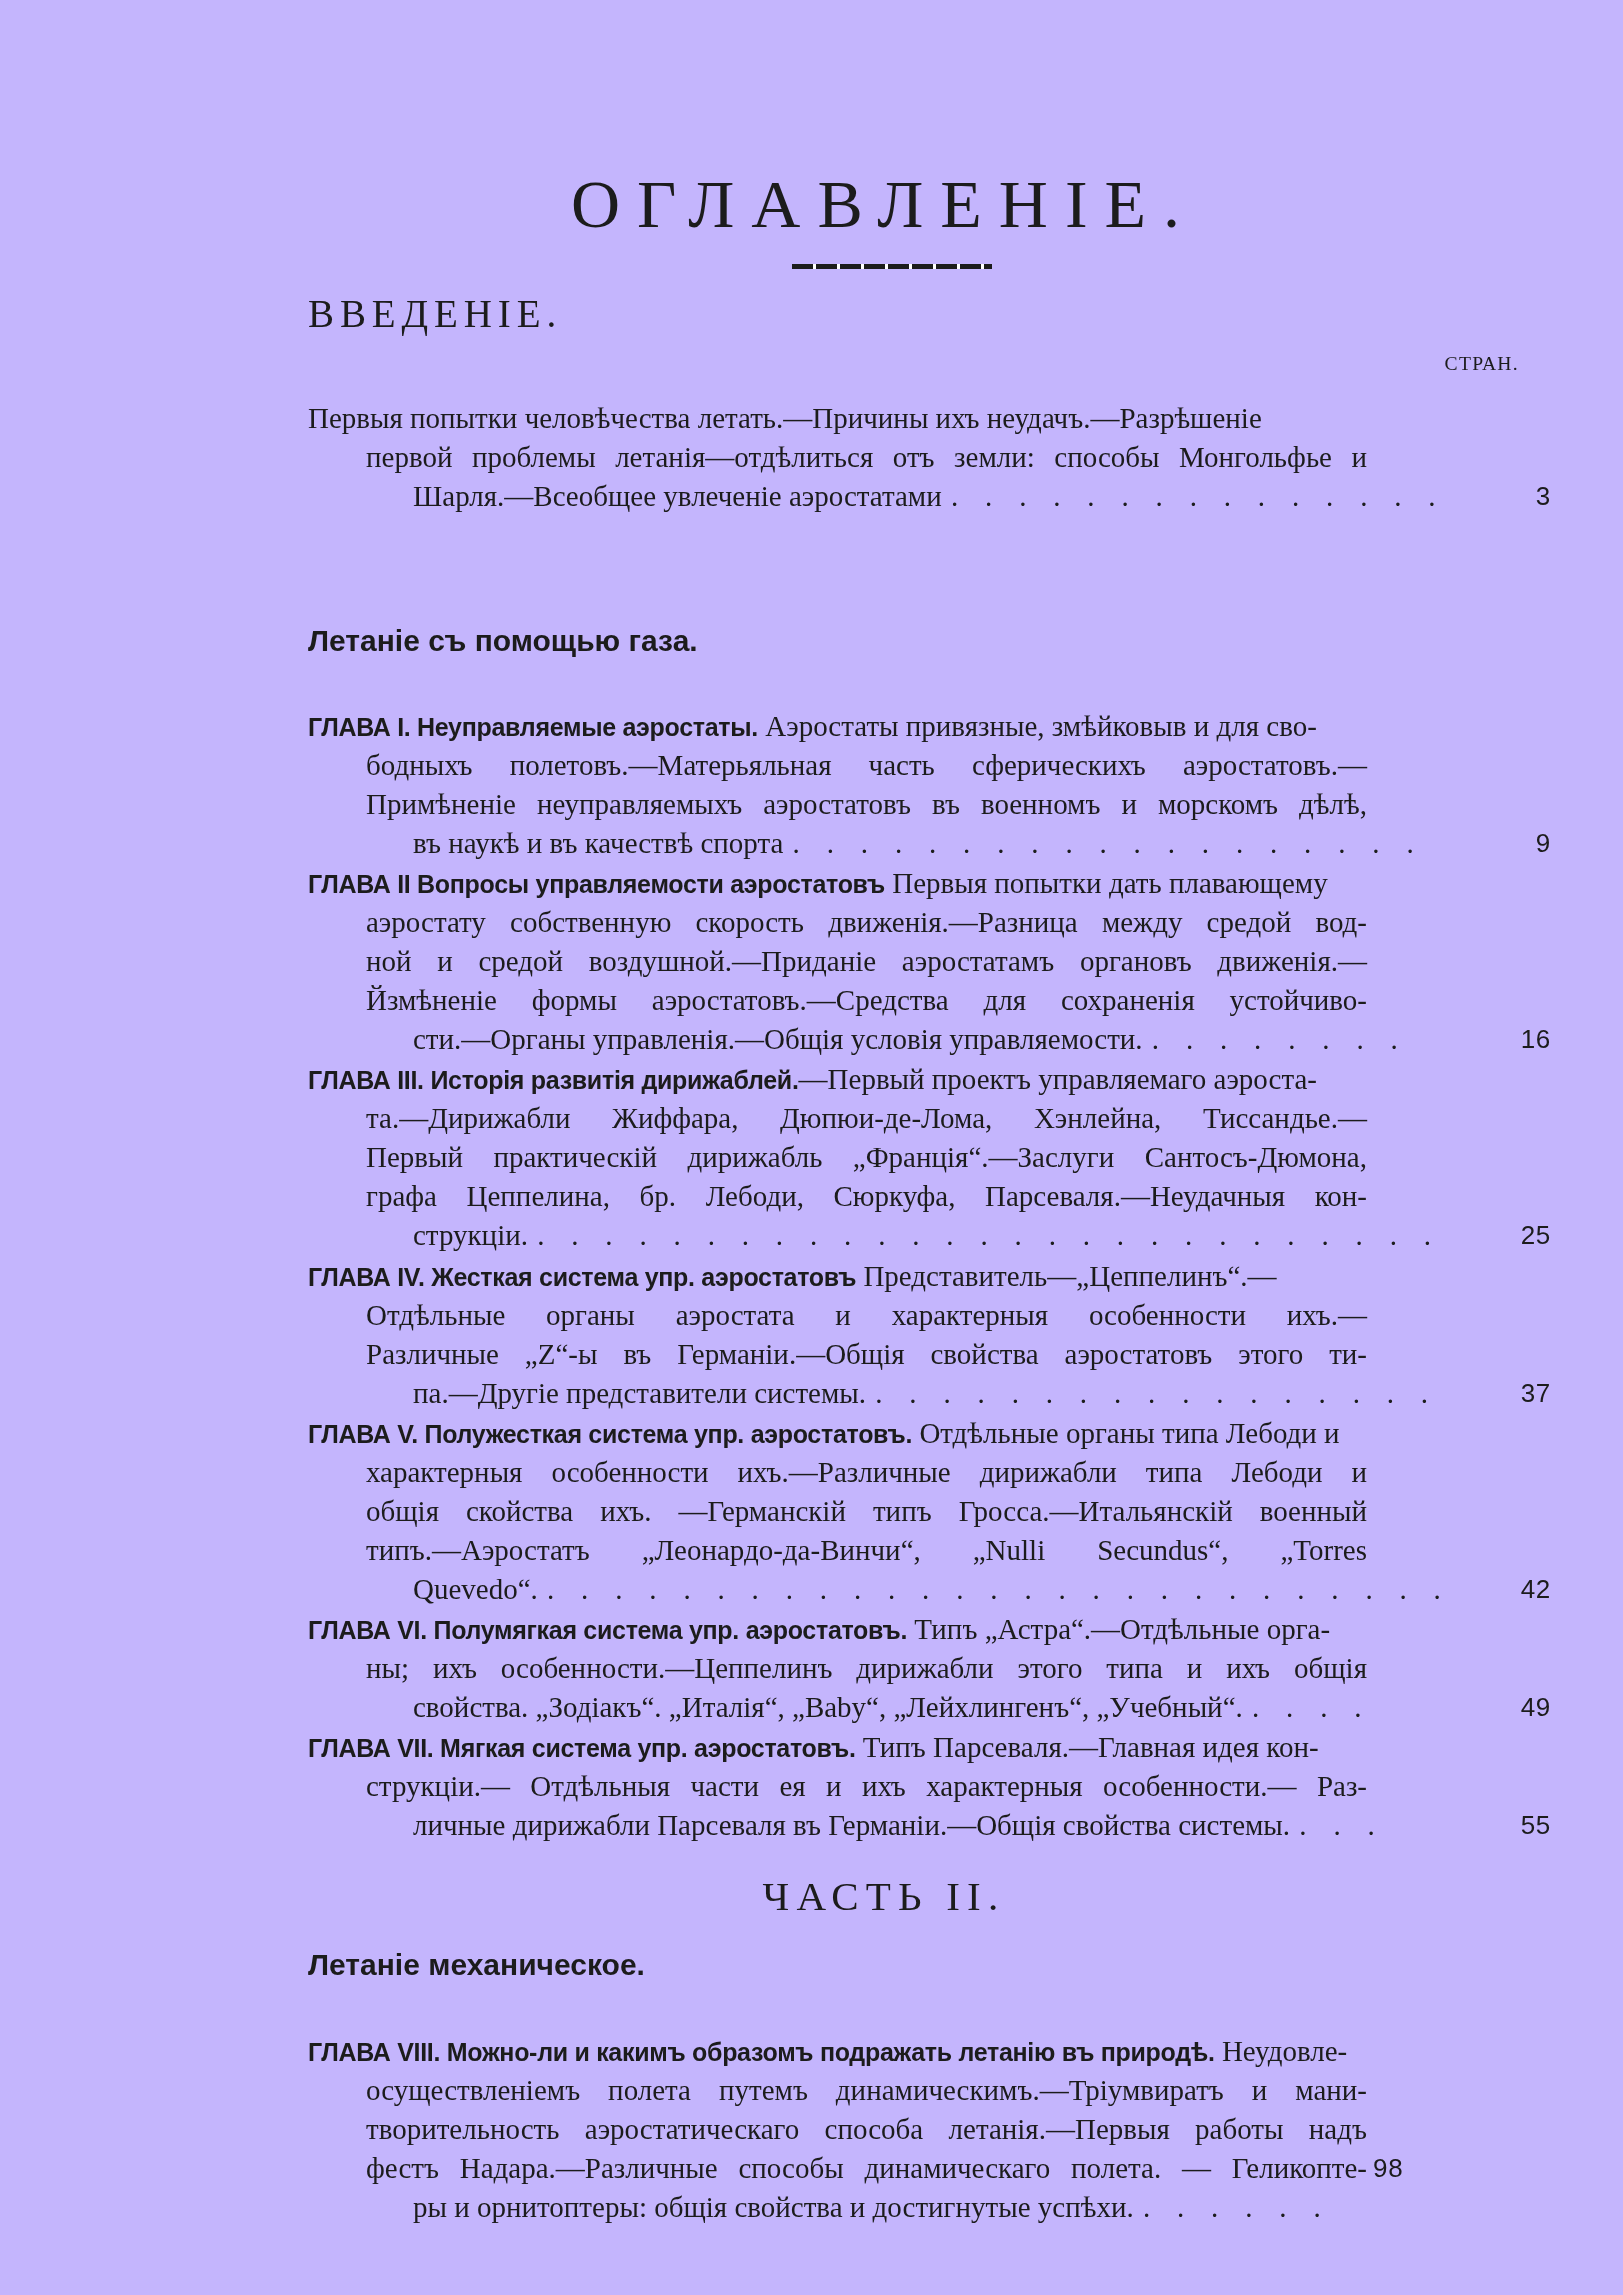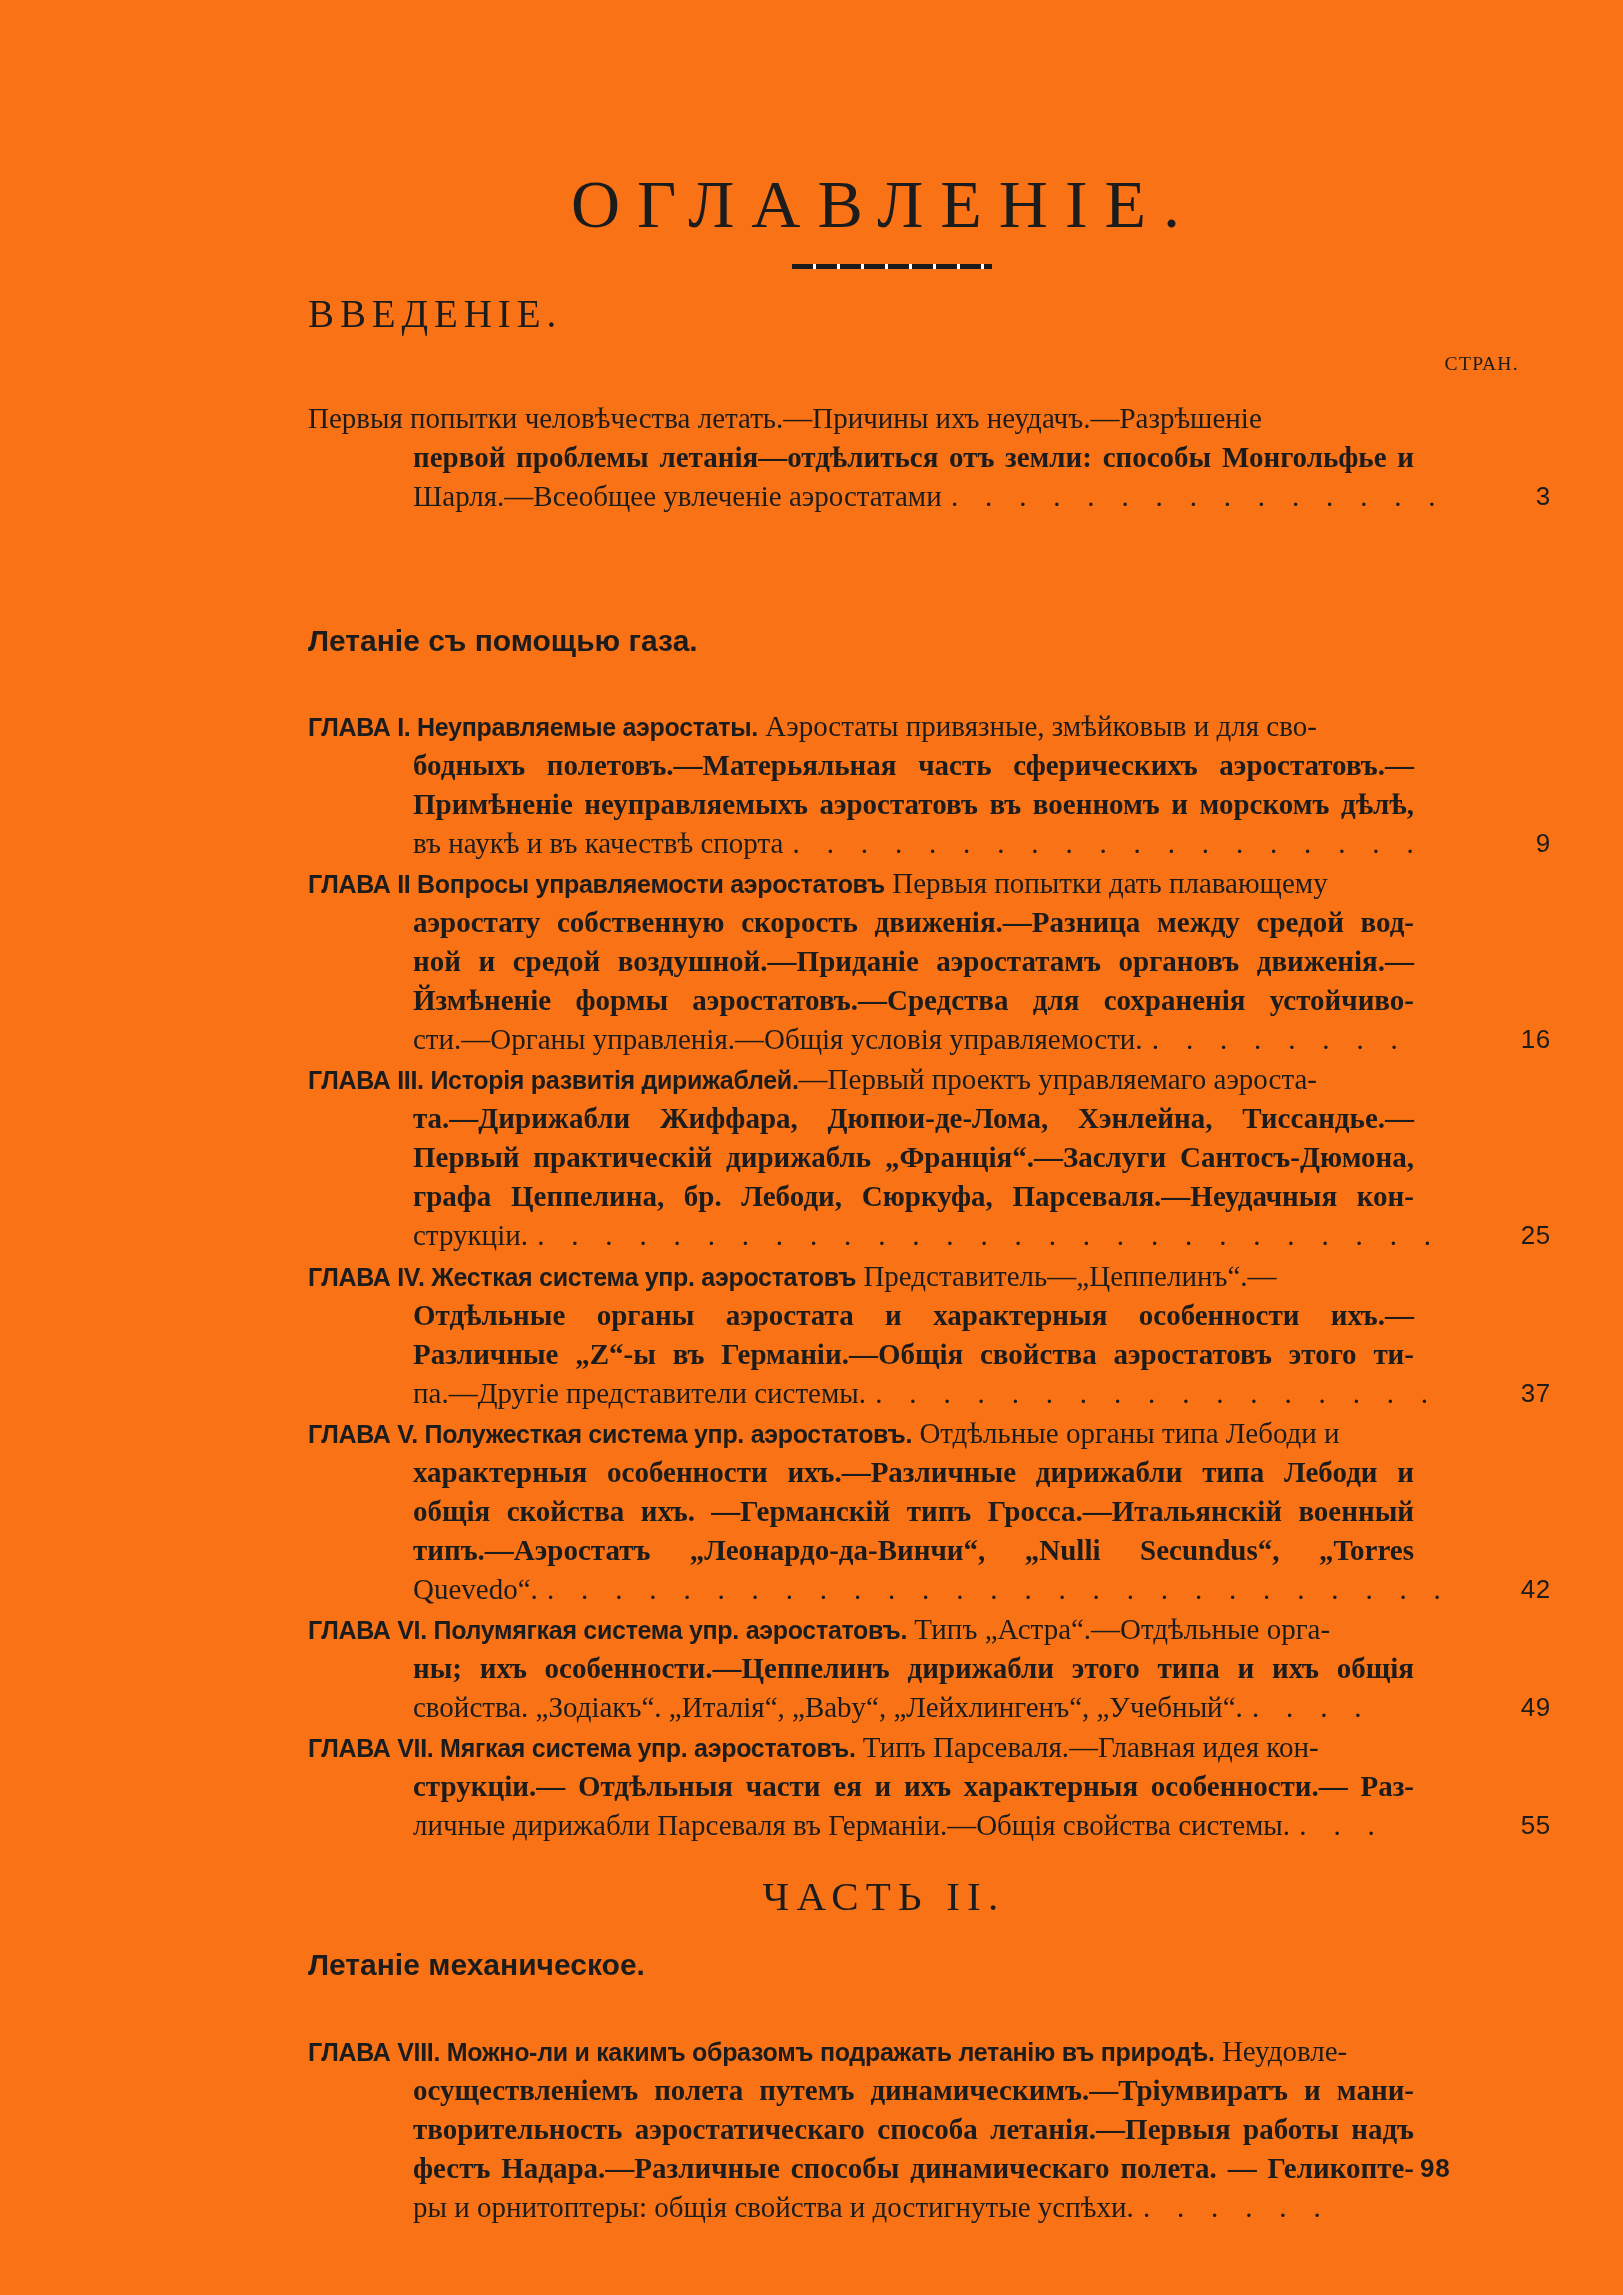--- a/index.html
+++ b/index.html
@@ -1,19 +1,19 @@
 <!DOCTYPE html>
 <html style="font-size:10.5px"><head>
 <meta charset="utf-8">
 <style>
   html,body{margin:0;padding:0;background:#888;}
   .page{
     position:relative;
     width:1624px;height:2295px;
-    background:#f97316;
+    background:#c4b5fd;
     overflow:hidden;
     color:#1c1c1c;
     font-family:"Liberation Serif", serif;
   }
   .content{position:absolute;left:308px;top:0;width:1244px;height:100%;}
   
   .doc-title{
     position:absolute;left:0;top:164px;width:1152px;
     text-align:center;
     font-size:68px;line-height:1.2;
@@ -51,22 +51,22 @@
     white-space:nowrap;
   }
   .entry{position:absolute;left:0;width:1244px;}
   .line{
     position:relative;display:block;
     font-size:29px;line-height:39px;height:39px;
     width:1106px;
   }
   .l-first{white-space:nowrap;text-align:left;margin-left:0;width:1106px;}
   .l-mid{
-    margin-left:105px;width:1001px;
-    text-align:justify;text-align-last:justify;font-weight:bold;
+    margin-left:58px;width:1001px;
+    text-align:justify;text-align-last:justify;
   }
   .l-last{margin-left:105px;width:1001px;white-space:nowrap;text-align:left;}
   .lead{
     font-family:"Liberation Sans",sans-serif;font-weight:bold;
     font-size:25px;letter-spacing:-0.3px;
   }
   .dots{letter-spacing:9.8px;margin-left:9.2px;}
   .pagenum{
     position:absolute;top:0;right:-137px;width:131px;
     text-align:right;

